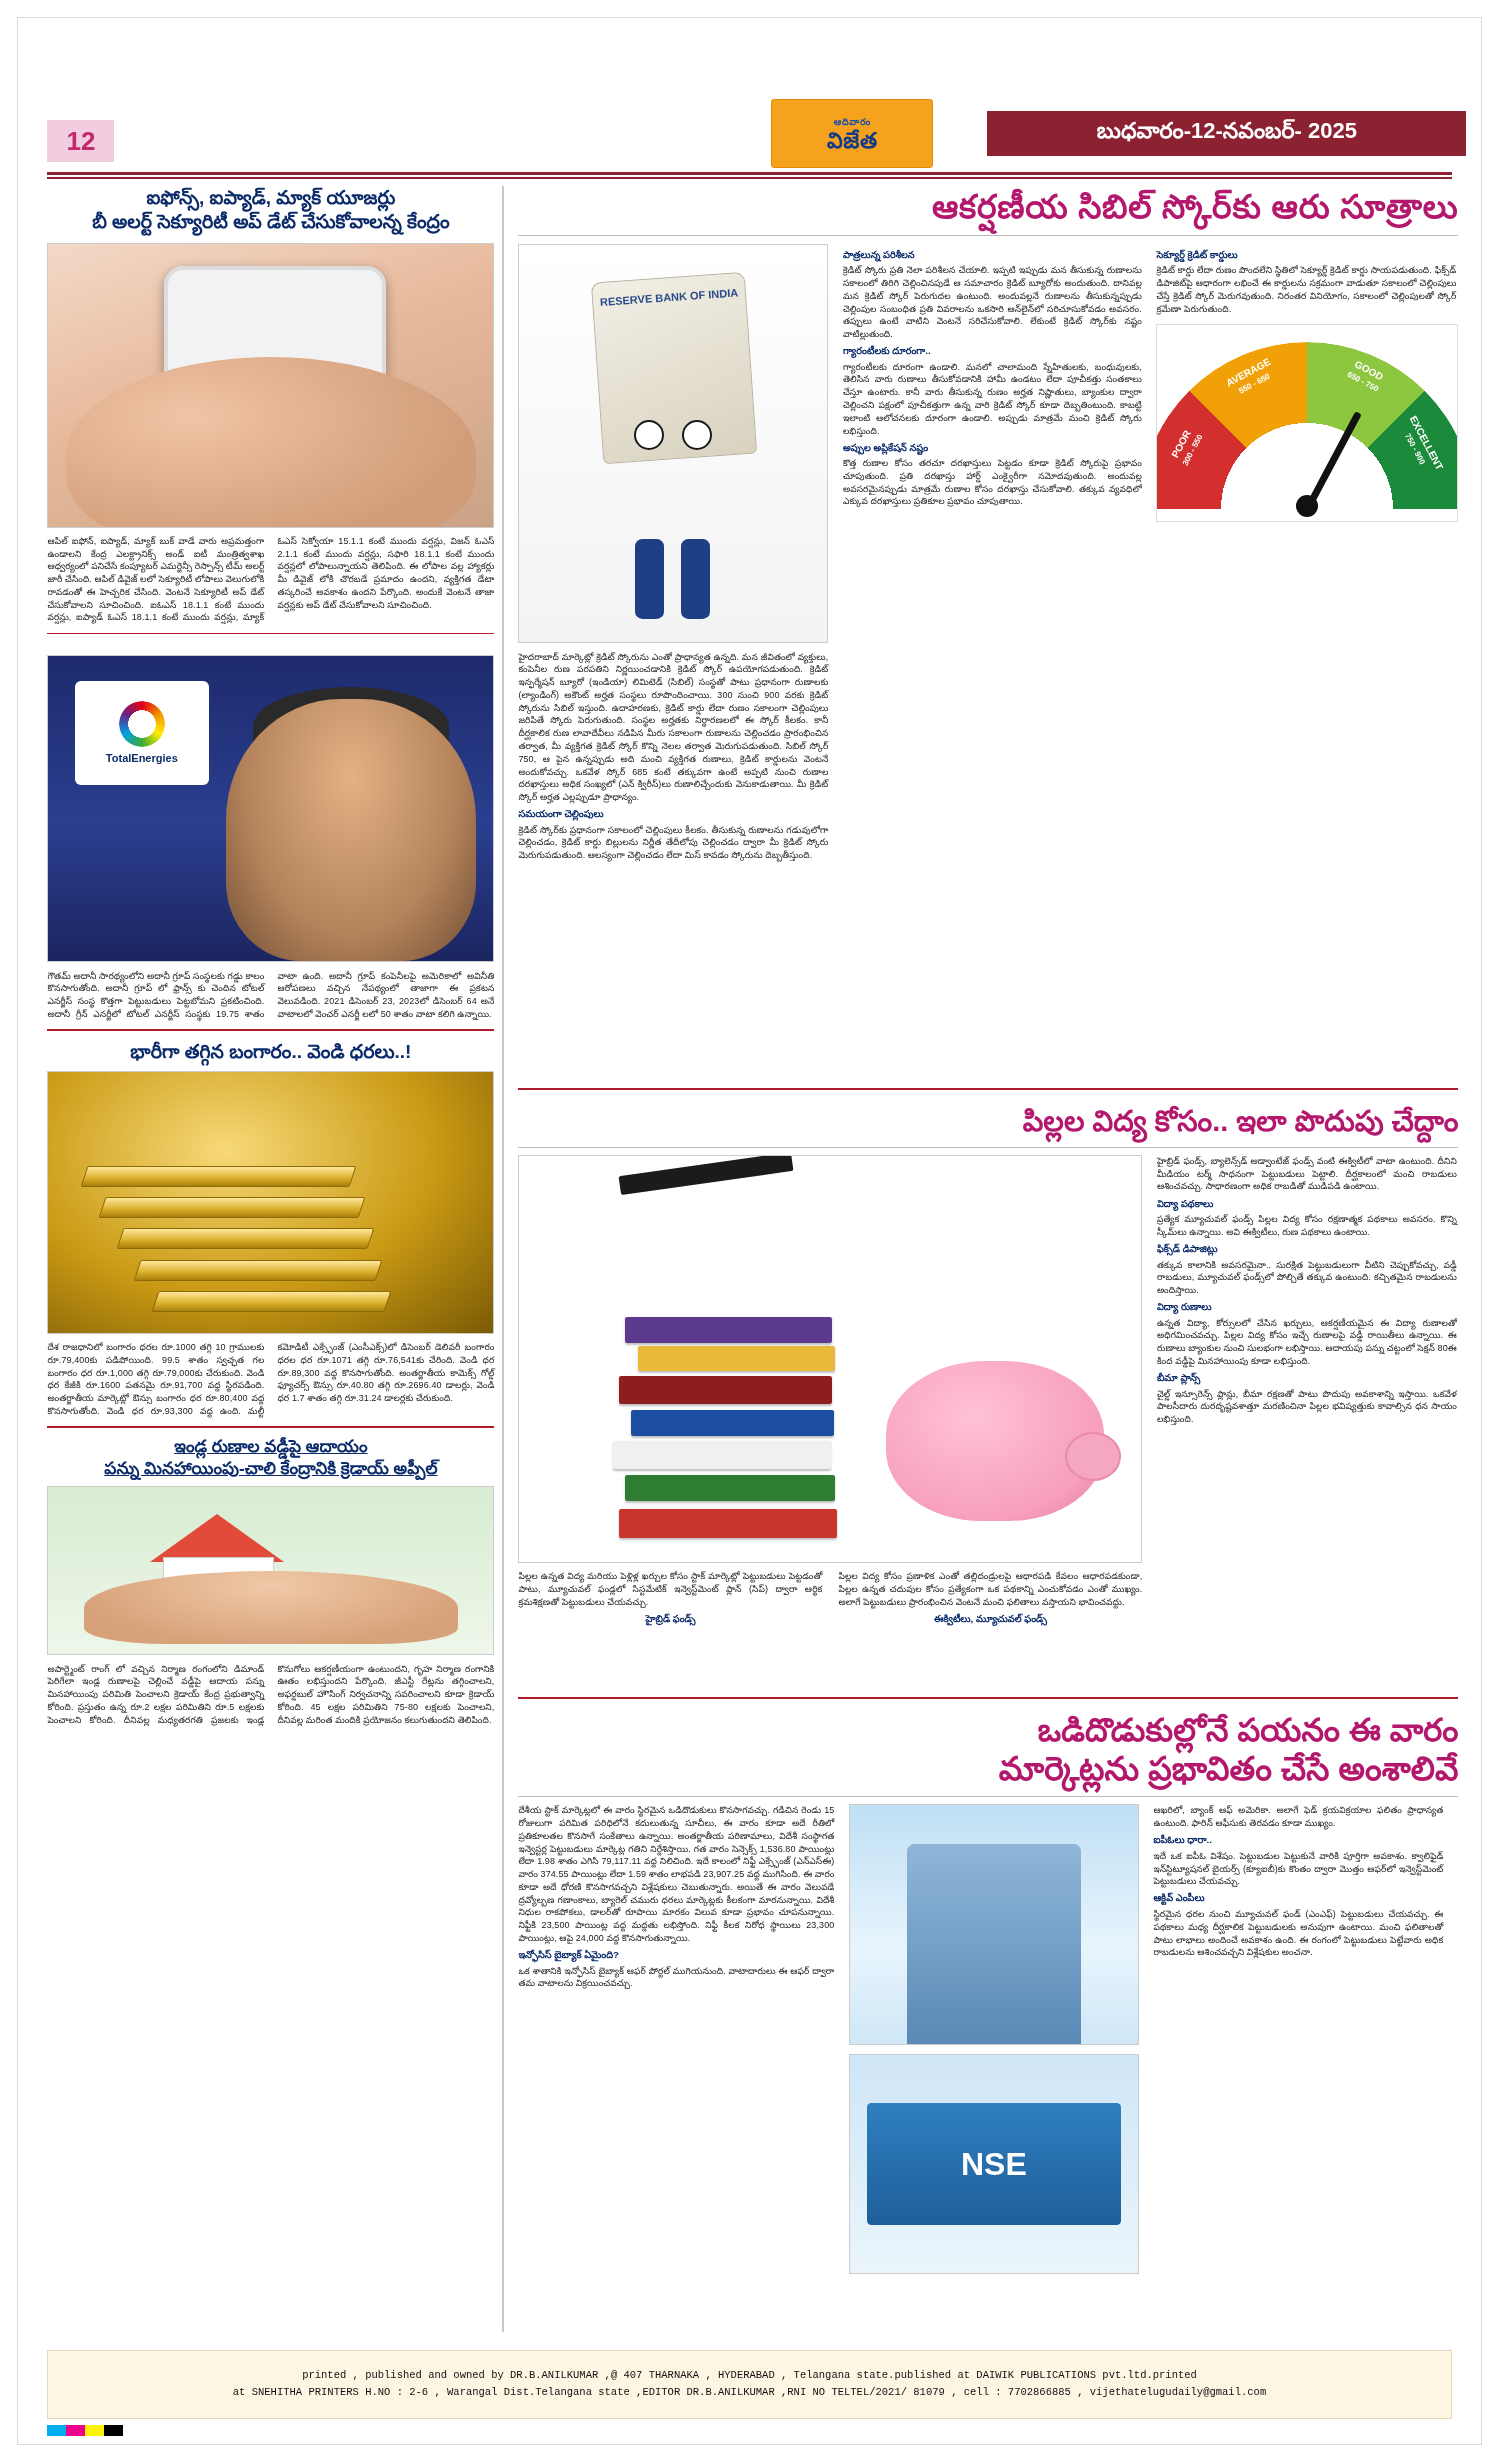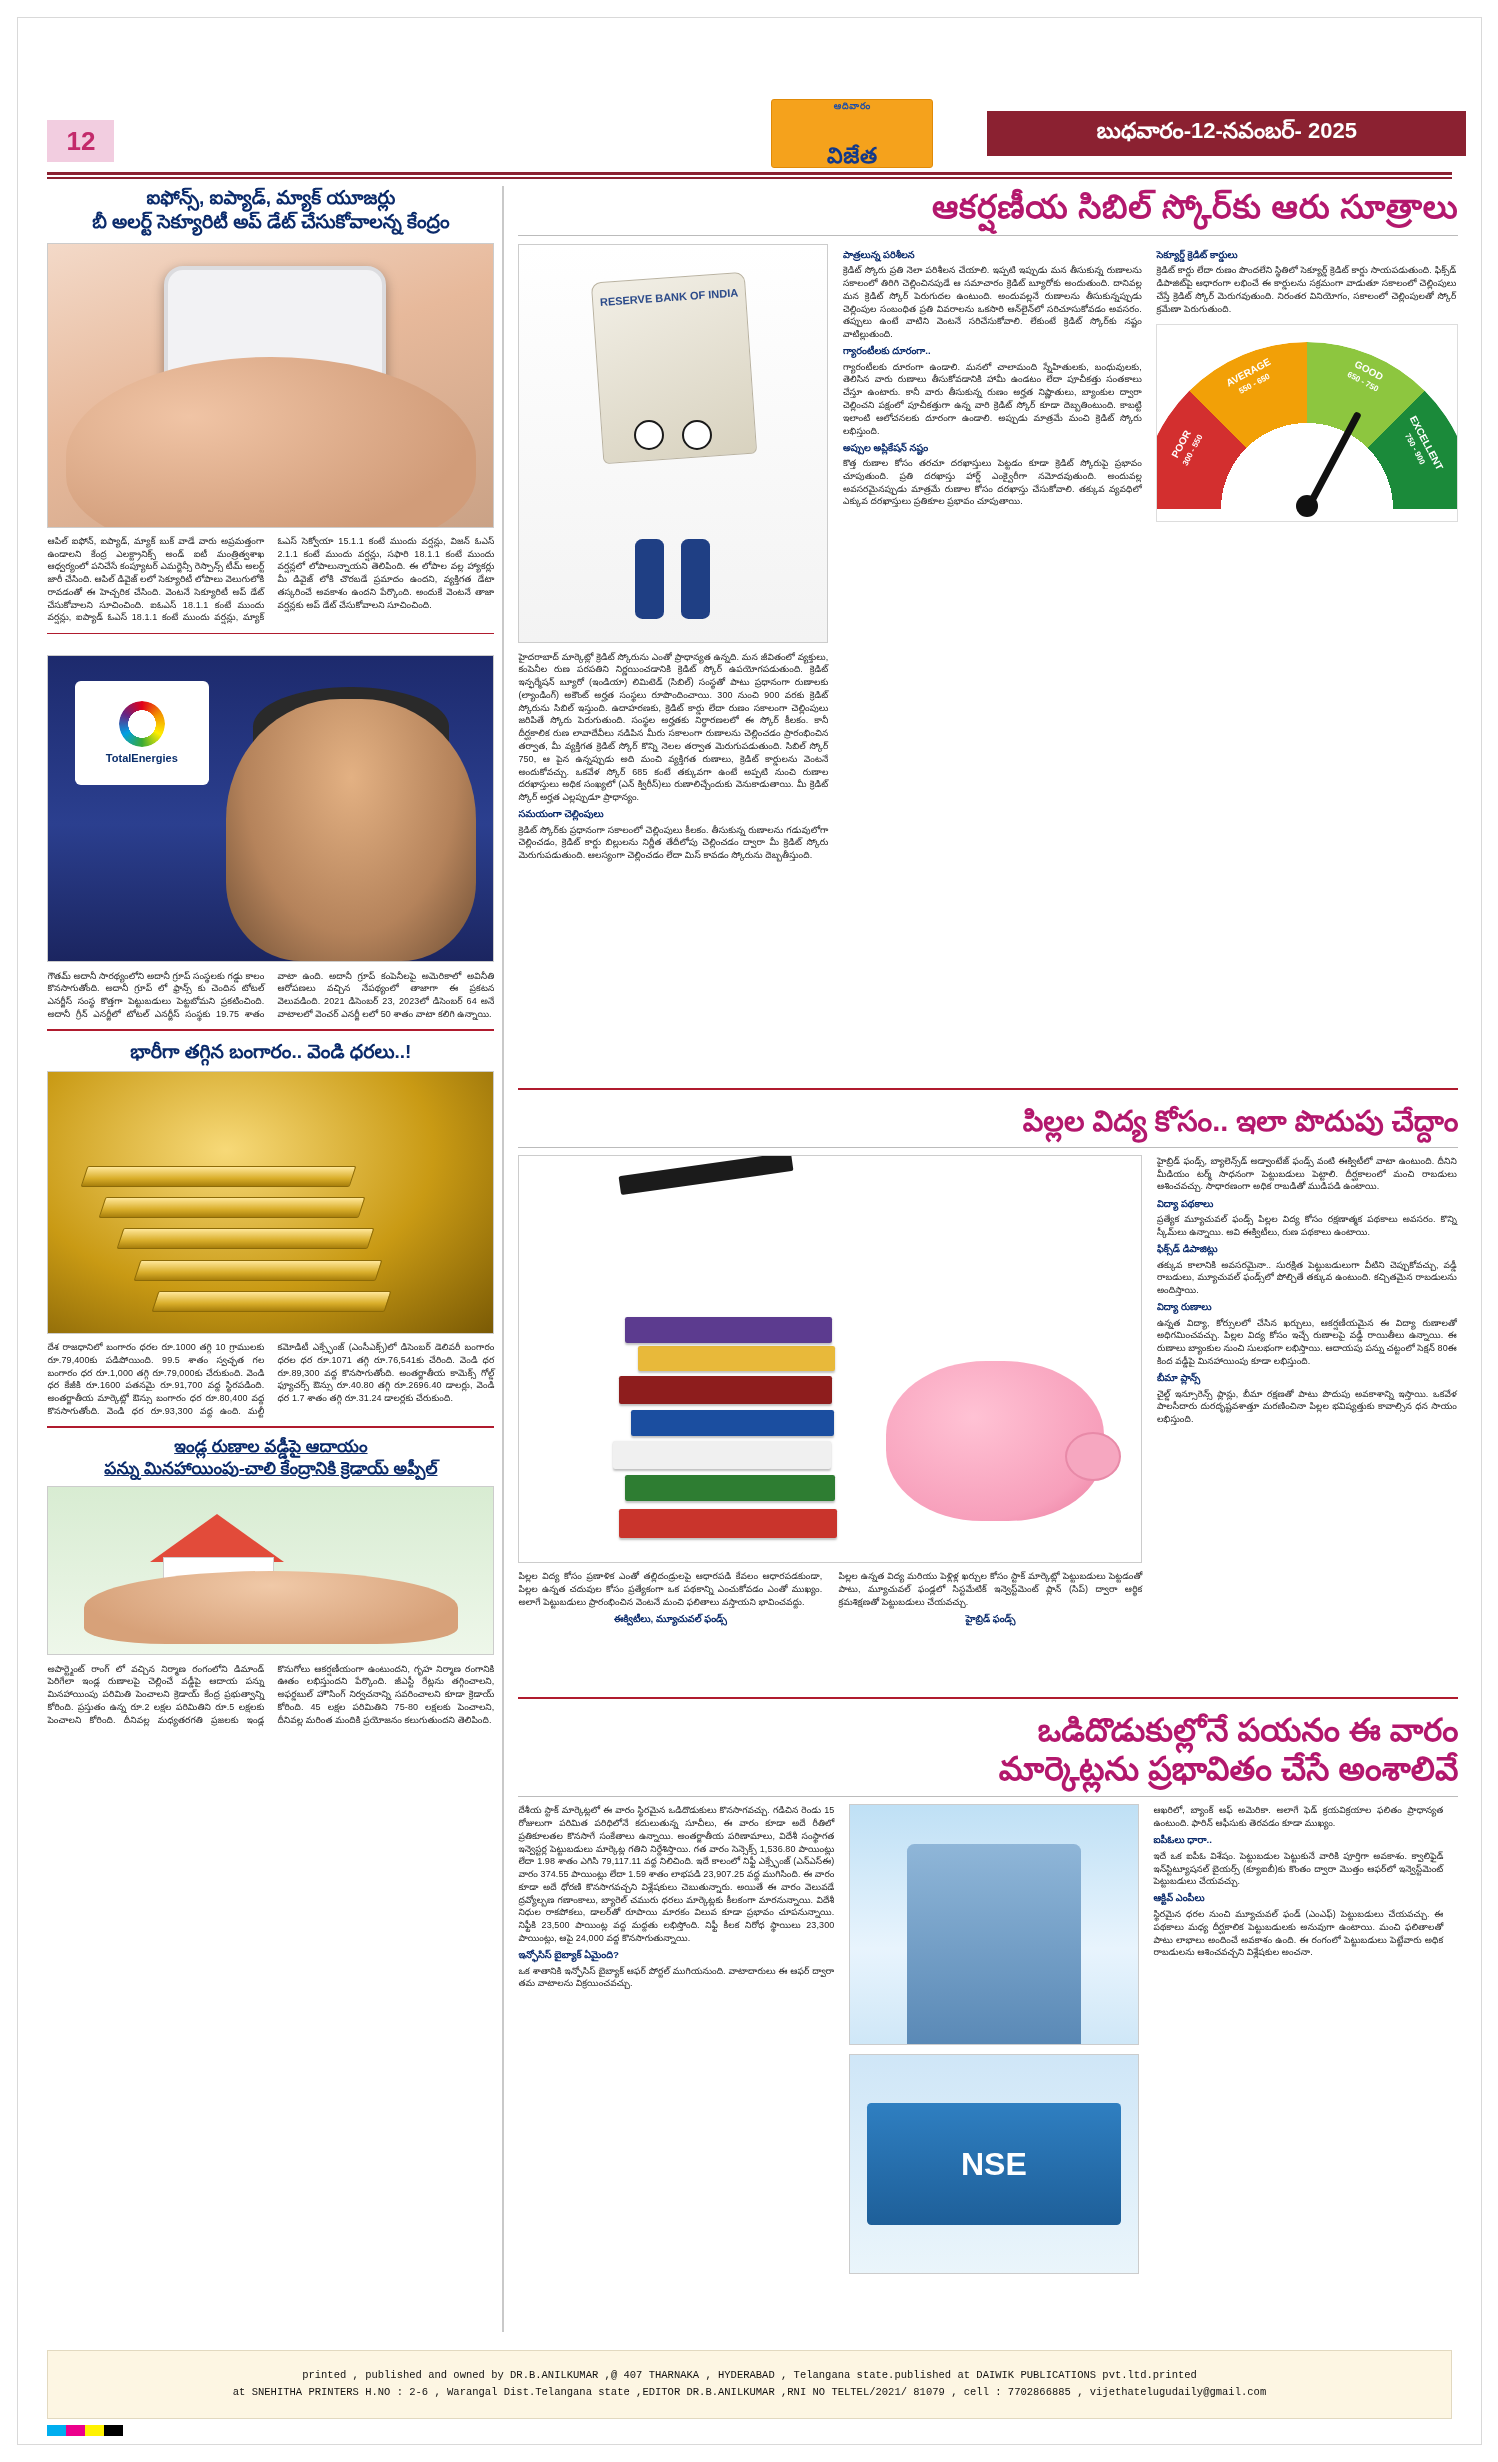--- a/index.html
+++ b/index.html
@@ -13,21 +13,21 @@
     background:#fff;border:0.7px solid #d9d9d9;
   }
   .folio{
     position:absolute;left:29px;top:102px;width:67px;height:42px;
     background:#f2cde0;color:#c32a6b;font-size:26px;font-weight:bold;
     display:flex;align-items:center;justify-content:center;
   }
   .logo{
     position:absolute;left:753px;top:81px;width:160px;height:67px;
     background:#f5a21c;border:1.5px solid #e08a08;border-radius:2.9px;
-    display:flex;flex-direction:column;align-items:center;justify-content:space-between;
+    display:flex;flex-direction:column;align-items:center;justify-content:center;
     color:#17489e;font-weight:bold;letter-spacing:0.7px;
   }
   .logo .l1{font-size:9.4px;color:#1d4ea8;}
   .logo .l2{font-size:22px;color:#12398a;line-height:22px;}
   .datebar{
     position:absolute;left:969px;top:93px;width:479px;height:45px;
     background:#8b2131;color:#fff;font-size:22px;font-weight:bold;
     display:flex;align-items:center;justify-content:center;
   }
   .rule-top{position:absolute;left:29px;top:154px;right:29px;height:2.9px;background:#8b2131;}
@@ -340,26 +340,26 @@
           <div class="book" style="left:17%;bottom:15%;width:210px;height:26px;background:#2e7d32;"></div>
           <div class="book" style="left:15%;bottom:23%;width:218px;height:27.6px;background:#f0f0f0;"></div>
           <div class="book" style="left:18%;bottom:31%;width:203px;height:26px;background:#1b4ea0;"></div>
           <div class="book" style="left:16%;bottom:39%;width:213px;height:27.6px;background:#8e1d1d;"></div>
           <div class="book" style="left:19%;bottom:47%;width:197px;height:25px;background:#e8b93a;"></div>
           <div class="book" style="left:17%;bottom:54%;width:207px;height:26px;background:#5c3b8f;"></div>
           <div class="pig"></div>
         </div>
         <div style="display:flex;gap:16px;margin-top:7.3px;">
           <div style="flex:1;">
+            <div class="body">పిల్లల ఉన్నత విద్య మరియు పెళ్లిళ్ల ఖర్చుల కోసం స్టాక్ మార్కెట్లో పెట్టుబడులు పెట్టడంతో పాటు, మ్యూచువల్ ఫండ్లలో సిస్టమేటిక్ ఇన్వెస్ట్‌మెంట్ ప్లాన్ (సిప్) ద్వారా ఆర్థిక క్రమశిక్షణతో పెట్టుబడులు చేయవచ్చు.</div>
+            <div class="sub" style="text-align:center;">హైబ్రిడ్ ఫండ్స్</div>
+          </div>
+          <div style="flex:1;">
             <div class="body">పిల్లల విద్య కోసం ప్రణాళిక ఎంతో తల్లిదండ్రులపై ఆధారపడి కేవలం ఆధారపడకుండా, పిల్లల ఉన్నత చదువుల కోసం ప్రత్యేకంగా ఒక పథకాన్ని ఎంచుకోవడం ఎంతో ముఖ్యం. అలాగే పెట్టుబడులు ప్రారంభించిన వెంటనే మంచి ఫలితాలు వస్తాయని భావించవద్దు.</div>
             <div class="sub" style="text-align:center;">ఈక్విటీలు, మ్యూచువల్ ఫండ్స్</div>
-          </div>
-          <div style="flex:1;">
-            <div class="body">పిల్లల ఉన్నత విద్య మరియు పెళ్లిళ్ల ఖర్చుల కోసం స్టాక్ మార్కెట్లో పెట్టుబడులు పెట్టడంతో పాటు, మ్యూచువల్ ఫండ్లలో సిస్టమేటిక్ ఇన్వెస్ట్‌మెంట్ ప్లాన్ (సిప్) ద్వారా ఆర్థిక క్రమశిక్షణతో పెట్టుబడులు చేయవచ్చు.</div>
-            <div class="sub" style="text-align:center;">హైబ్రిడ్ ఫండ్స్</div>
           </div>
         </div>
       </div>
 
       <div style="width:300px;">
         <div class="body">హైబ్రిడ్ ఫండ్స్, బ్యాలెన్స్‌డ్ అడ్వాంటేజ్ ఫండ్స్ వంటి ఈక్విటీలో వాటా ఉంటుంది. దీనిని మీడియం టర్మ్ సాధనంగా పెట్టుబడులు పెట్టాలి. దీర్ఘకాలంలో మంచి రాబడులు ఆశించవచ్చు. సాధారణంగా అధిక రాబడితో ముడిపడి ఉంటాయి.</div>
         <div class="sub">విద్యా పథకాలు</div>
         <div class="body">ప్రత్యేక మ్యూచువల్ ఫండ్స్ పిల్లల విద్య కోసం రక్షణాత్మక పథకాలు అవసరం. కొన్ని స్కీమ్‌లు ఉన్నాయి. అవి ఈక్విటీలు, రుణ పథకాలు ఉంటాయి.</div>
         <div class="sub">ఫిక్స్‌డ్ డిపాజిట్లు</div>
         <div class="body">తక్కువ కాలానికి అవసరమైనా.. సురక్షిత పెట్టుబడులుగా వీటిని చెప్పుకోవచ్చు, వడ్డీ రాబడులు, మ్యూచువల్ ఫండ్స్‌లో పోల్చితే తక్కువ ఉంటుంది. కచ్చితమైన రాబడులను అందిస్తాయి.</div>

